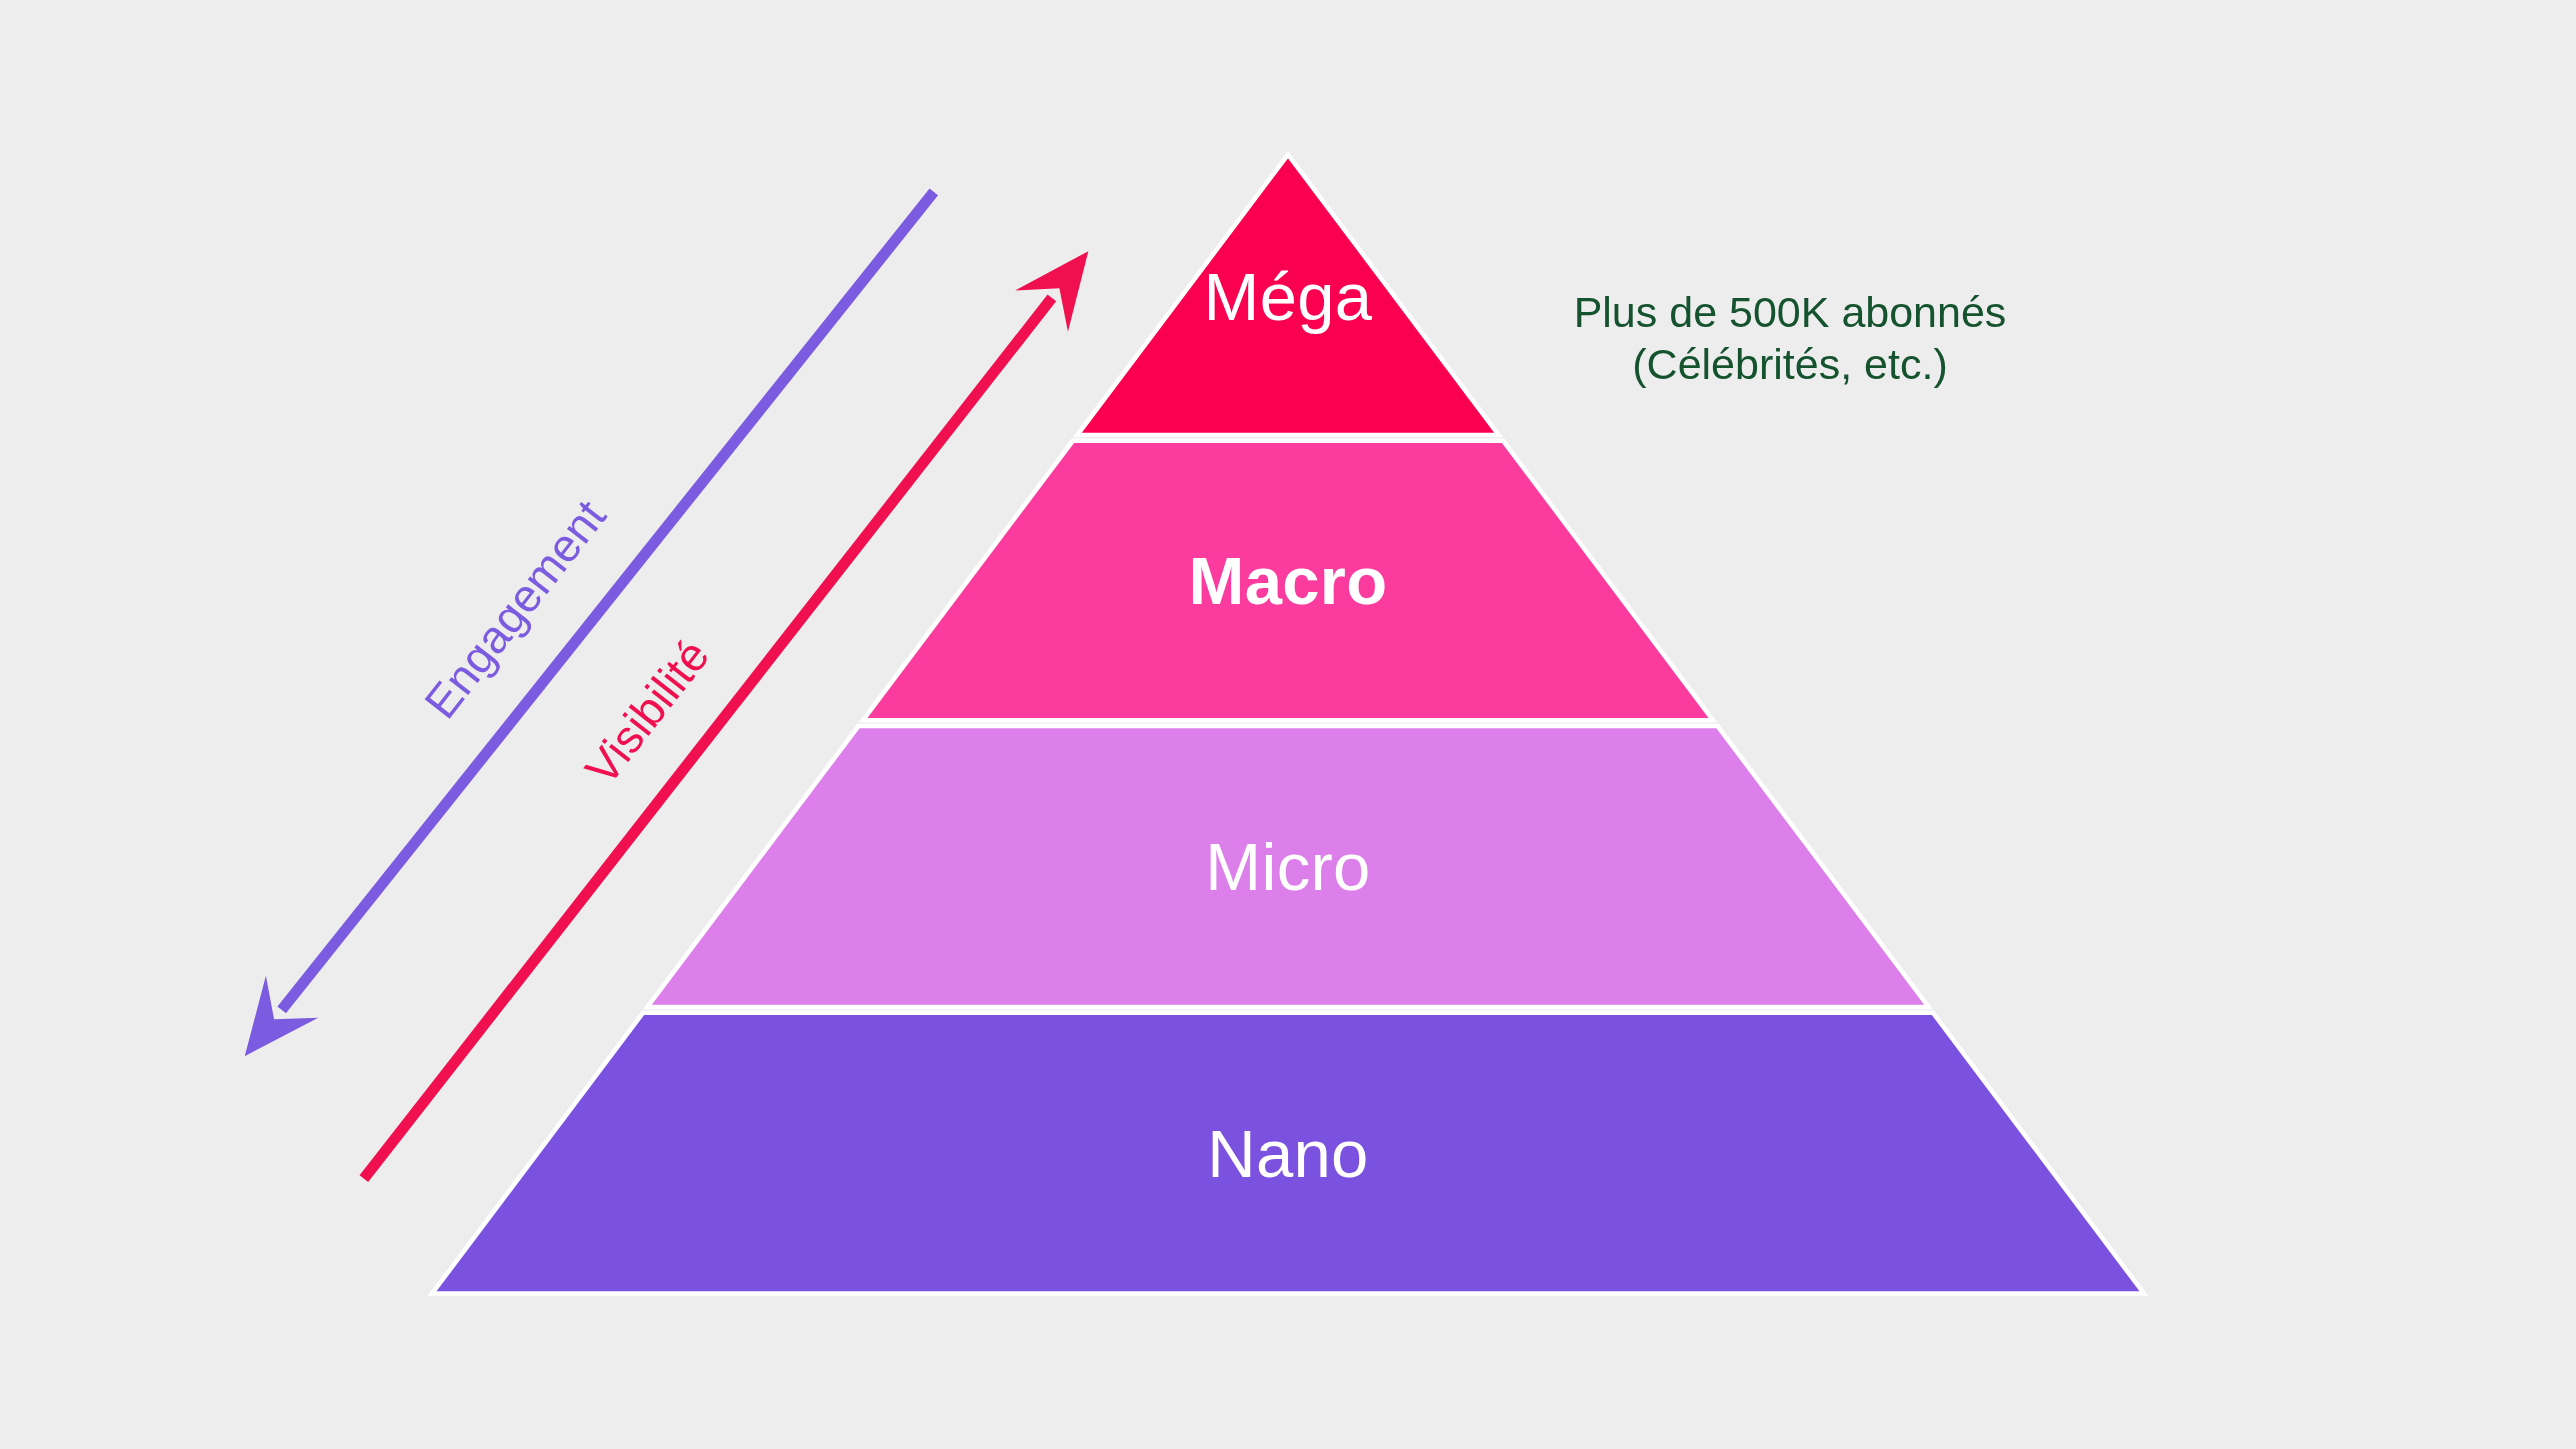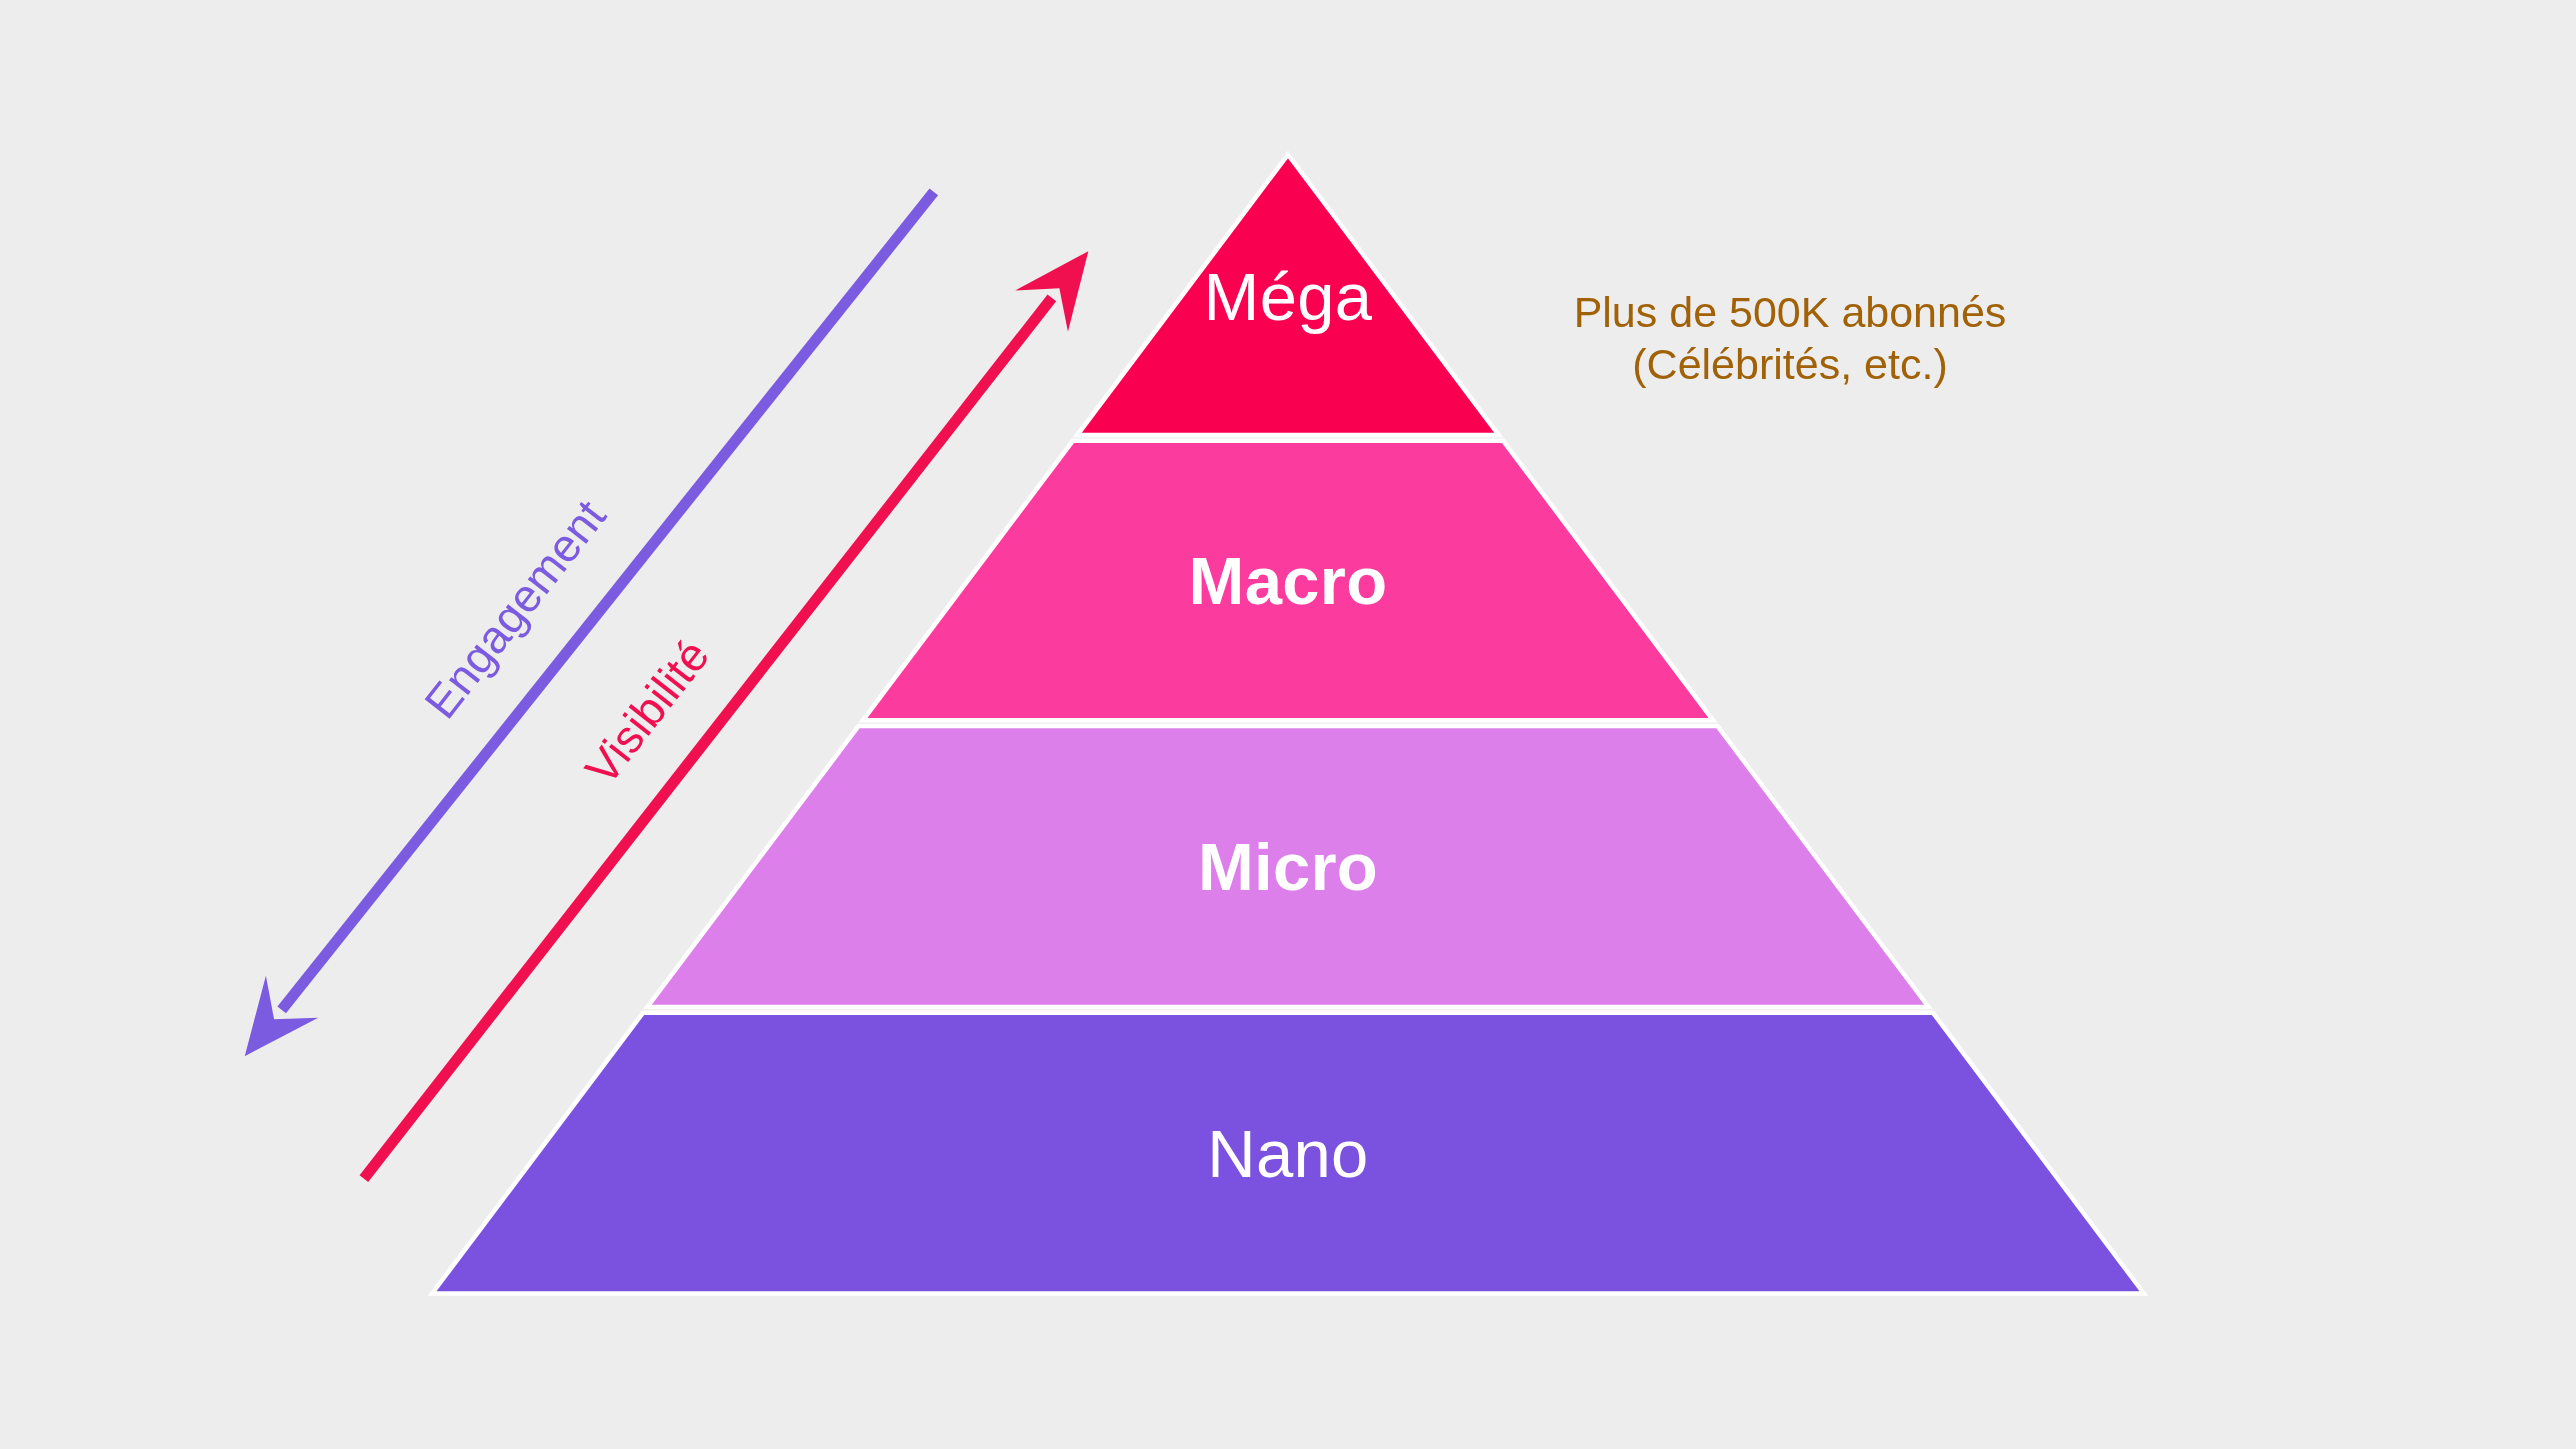--- a/index.html
+++ b/index.html
@@ -35,21 +35,21 @@
     font-size: 67px;
     font-weight: 400;
     letter-spacing: 0.3px;
     white-space: nowrap;
     transform: translate(-50%, -50%);
     text-align: center;
   }
   
   .caption {
     position: absolute;
-    color: #a16207;
+    color: #14532d;
     font-size: 43px;
     font-weight: 400;
     line-height: 1.22;
     white-space: pre-line;
     transform: translateY(-50%);
   }
   .caption.ctr { text-align: center; transform: translate(-50%, -50%); }
   
   .axis-label {
     position: absolute;
@@ -80,21 +80,21 @@
         <line x1="1450" y1="298" x2="437.3791408410962" y2="1568.0347598049054" stroke="#7B5BE0" stroke-width="17"></line>
         <polygon points="380.0,1640.0 412.9,1515.3 425.6,1582.8 494.2,1580.2" fill="#7B5BE0"></polygon>
         <line x1="565" y1="1830" x2="1633.3361223768682" y2="462.52976335760883" stroke="#F01050" stroke-width="17"></line>
         <polygon points="1690.0,390.0 1658.3,515.0 1645.0,447.7 1576.4,451.0" fill="#F01050"></polygon>
       </g>
   </svg>
 
   <div class="layer">
     <div class="tier-label" style="left:1288px; top:296px;">Méga</div>
     <div class="tier-label" style="left:1288px; top:580px;font-weight:bold;">Macro</div>
-    <div class="tier-label" style="left:1288px; top:866px;font-weight:bold;">Micro</div>
+    <div class="tier-label" style="left:1288px; top:866px;">Micro</div>
     <div class="tier-label" style="left:1288px; top:1153px;">Nano</div>
   </div>
 
   <div class="layer">
     <div class="caption ctr" style="left:1790px; top:338px;">Plus de 500K abonnés
 (Célébrités, etc.)</div>
   </div>
 
   <div class="layer">
     <div class="axis-label axis-engagement" id="axis-label-0" style="left: 515px; top: 609px; transform: translate(-50%, -50%) rotate(-52deg);">Engagement</div>

